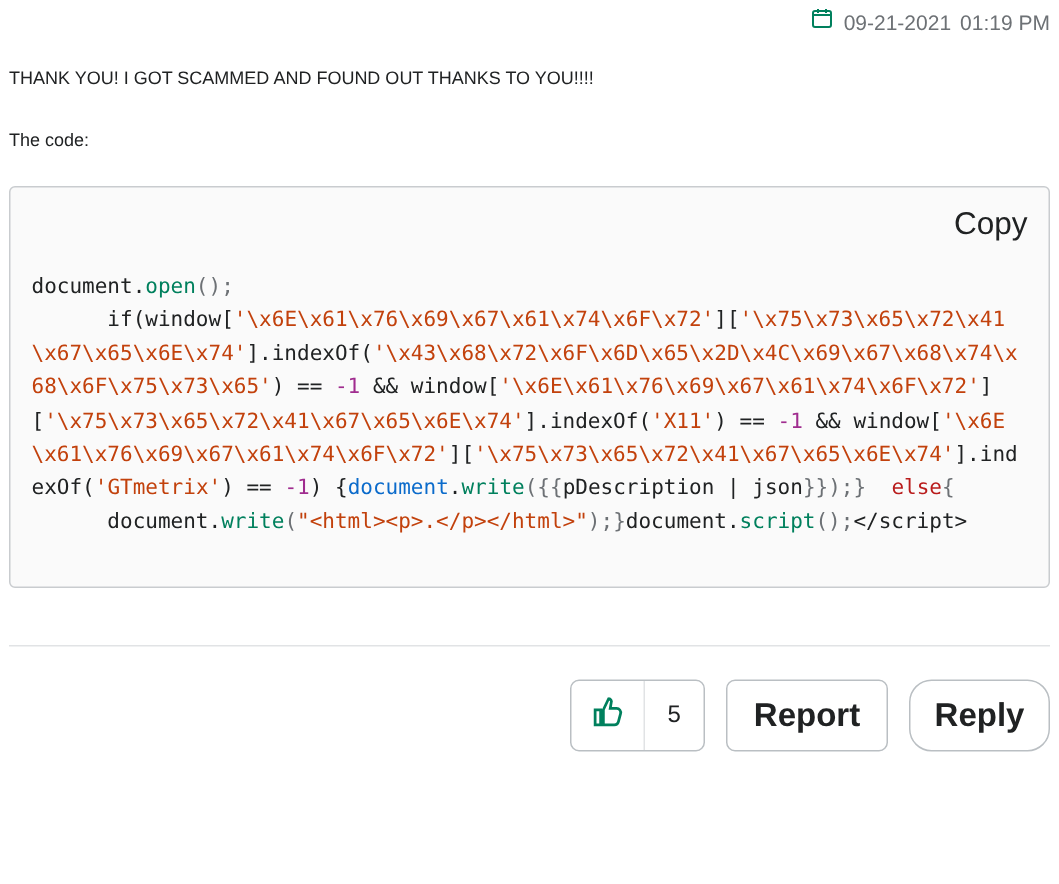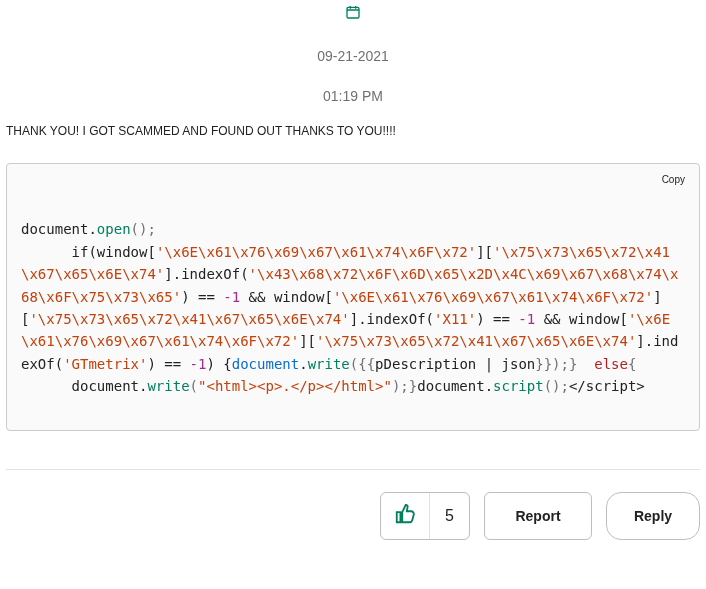--- a/index.html
+++ b/index.html
@@ -8,23 +8,22 @@
     font-family: -apple-system, BlinkMacSystemFont, "Segoe UI", Helvetica, Arial, sans-serif;
     color: #202223;
     background: #fff;
     padding: 0 6px 6px 6px;
     width: 706px;
   }
   .timestamp-row {
     display: flex;
     justify-content: flex-end;
     align-items: center;
-    gap: 24px;
+    gap: 6px;
     padding: 4px 0 0 0;
-    flex-direction: column;
   }
   .timestamp-row svg {
     width: 16px;
     height: 16px;
     stroke: #00805d;
     fill: none;
     stroke-width: 2;
   }
   .ts-date { color: #6d7175; font-size: 14px; }
   .ts-time { color: #6d7175; font-size: 14px; }
@@ -41,21 +40,21 @@
     line-height: 1.6;
     word-break: break-all;
     white-space: pre-wrap;
   }
   .copy-link {
     position: absolute;
     top: 8px;
     right: 14px;
     color: #202223;
     font-family: -apple-system, BlinkMacSystemFont, "Segoe UI", Helvetica, Arial, sans-serif;
-    font-size: 10px;
+    font-size: 21px;
     cursor: pointer;
   }
   .tok-call   { color: #00805d; }
   .tok-punct  { color: #6d7175; }
   .tok-str    { color: #c2410c; }
   .tok-kw     { color: #b91c1c; }
   .tok-num    { color: #a02c8f; }
   .tok-var    { color: #202223; text-align: center; }
   .tok-doc    { color: #0b6bcb; }
   hr.sep {
@@ -65,21 +64,21 @@
   }
   .actions {
     display: flex;
     justify-content: flex-end;
     gap: 14px;
   }
   .btn {
     border: 1px solid #babfc3;
     background: #fff;
     border-radius: 6px;
-    font-size: 14px;
+    font-size: 22px;
     color: #202223;
     display: flex;
     align-items: center;
     justify-content: center;
     height: 48px;
     cursor: pointer;
   }
   .btn-report { width: 108px; font-weight: 600; }
   .btn-reply  { width: 94px;  font-weight: 600; border-radius: 15px; }
   .like-box {
@@ -117,20 +116,21 @@
         <rect x="3" y="5" width="18" height="16" rx="2"></rect>
         <path d="M3 9h18M8 3v4M16 3v4"></path>
       </svg>
   </span>
   <span class="ts-date">09-21-2021</span>
   <span class="ts-time">01:19 PM</span>
 </div>
 
 <div class="post-body">
   <p>THANK YOU! I GOT SCAMMED AND FOUND OUT THANKS TO YOU!!!!</p>
+  <p>The code:</p>
 
   <div class="code-wrap">
     <span class="copy-link">Copy</span>
 <span class="tok-var">document.</span><span class="tok-call">open</span><span class="tok-punct">();</span>
 <span class="tok-var">      if(window[</span><span class="tok-str">'\x6E\x61\x76\x69\x67\x61\x74\x6F\x72'</span><span class="tok-var">][</span><span class="tok-str">'\x75\x73\x65\x72\x41\x67\x65\x6E\x74'</span><span class="tok-var">].indexOf(</span><span class="tok-str">'\x43\x68\x72\x6F\x6D\x65\x2D\x4C\x69\x67\x68\x74\x68\x6F\x75\x73\x65'</span><span class="tok-var">) == </span><span class="tok-num">-1</span><span class="tok-var"> &amp;&amp; window[</span><span class="tok-str">'\x6E\x61\x76\x69\x67\x61\x74\x6F\x72'</span><span class="tok-var">][</span><span class="tok-str">'\x75\x73\x65\x72\x41\x67\x65\x6E\x74'</span><span class="tok-var">].indexOf(</span><span class="tok-str">'X11'</span><span class="tok-var">) == </span><span class="tok-num">-1</span><span class="tok-var"> &amp;&amp; window[</span><span class="tok-str">'\x6E\x61\x76\x69\x67\x61\x74\x6F\x72'</span><span class="tok-var">][</span><span class="tok-str">'\x75\x73\x65\x72\x41\x67\x65\x6E\x74'</span><span class="tok-var">].indexOf(</span><span class="tok-str">'GTmetrix'</span><span class="tok-var">) == </span><span class="tok-num">-1</span><span class="tok-var">) {</span><span class="tok-doc">document</span><span class="tok-var">.</span><span class="tok-call">write</span><span class="tok-punct">({{</span><span class="tok-var">pDescription | json</span><span class="tok-punct">}});}</span><span class="tok-kw">  else</span><span class="tok-punct">{</span>
 <span class="tok-var">      document.</span><span class="tok-call">write</span><span class="tok-punct">(</span><span class="tok-str">"&lt;html&gt;&lt;p&gt;.&lt;/p&gt;&lt;/html&gt;"</span><span class="tok-punct">);}</span><span class="tok-var">document.</span><span class="tok-call">script</span><span class="tok-punct">();</span><span class="tok-var">&lt;/script&gt;</span>
   </div>
 </div>
 
 <hr class="sep">

